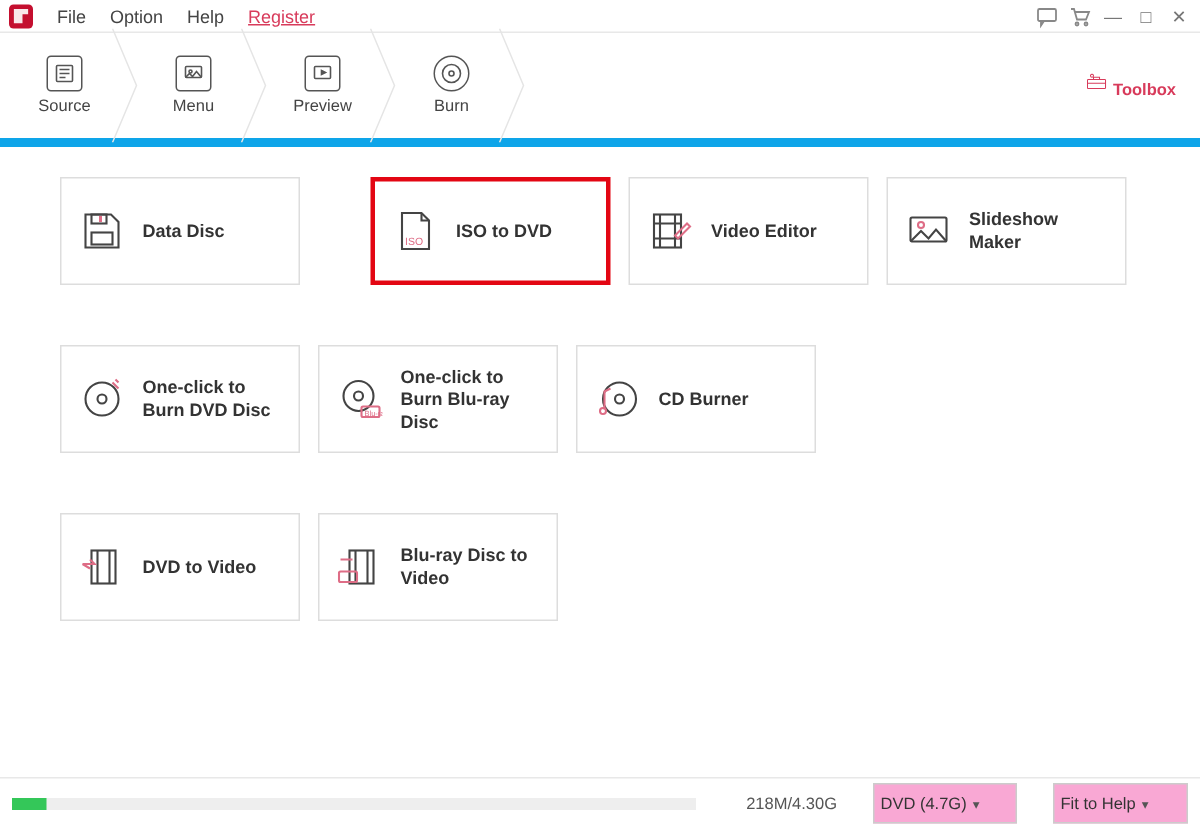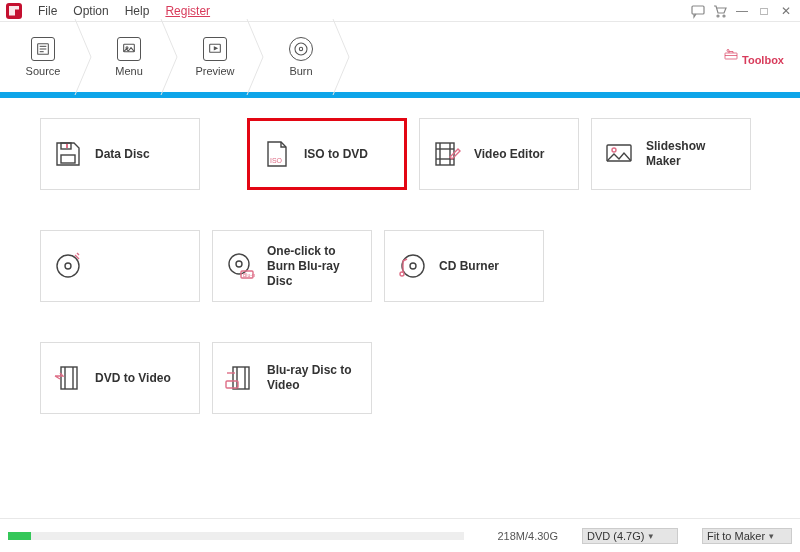--- a/index.html
+++ b/index.html
@@ -31,21 +31,21 @@
   .card { width: 160px; height: 72px; border:1px solid #ddd; display:flex; align-items:center; gap:12px; padding:0 12px; cursor:pointer; background:#fff; }
   .card.highlight { border:3px solid #e30613;margin-left:35px; }
   .card .cicon { width:30px; height:30px; flex-shrink:0; color:#de6d86; }
   .card .clabel { font-size:12px; font-weight:600; color:#333; line-height:1.25; }
 
   
   .statusbar { position:absolute; bottom:0; left:0; right:0; height:34px; border-top:1px solid #e8e8e8; display:flex; align-items:center; padding:0 8px; gap:24px; background:#fff;}
   .progress { flex:1; height:8px; background:#eee; position:relative; }
   .progress .fill { position:absolute; left:0; top:0; bottom:0; width:5%; background:#34c759; }
   .size-text { font-size:11px; color:#555; min-width:70px; text-align:right; }
-  .combo { height:16px; border:1px solid #ccc; display:flex; align-items:center; padding:0 4px; font-size:11px; gap:4px; background:#e5e5e5; cursor:pointer; }
+  .combo { height:27px; border:1px solid #ccc; display:flex; align-items:center; padding:0 4px; font-size:11px; gap:4px; background:#f9a8d4; cursor:pointer; }
   .combo .caret { font-size:9px; color:#555; }
   .watermark { position:absolute; right:6px; bottom:18px; font-size:10px; color:#bbb; }
 </style>
 </head>
 <body>
 
 <div class="titlebar">
   <div class="app-logo"></div>
   <div class="menu-item">File</div>
   <div class="menu-item">Option</div>
@@ -189,20 +189,21 @@
 
   <div class="row">
     <div class="card">
       <div class="cicon">
         <svg viewBox="0 0 30 30" stroke="#444" fill="none" stroke-width="1.4">
             <circle cx="15" cy="15" r="11"></circle>
             <circle cx="15" cy="15" r="3"></circle>
             <path d="M22 4l4 4M24 2l2 2" stroke="#de6d86"></path>
           </svg>
       </div>
+      <div class="clabel">One-click to Burn DVD Disc</div>
     </div>
     <div class="card">
       <div class="cicon">
         <svg viewBox="0 0 30 30" stroke="#444" fill="none" stroke-width="1.4">
             <circle cx="14" cy="13" r="10"></circle>
             <circle cx="14" cy="13" r="3"></circle>
             <rect x="16" y="20" width="12" height="7" rx="1" stroke="#de6d86"></rect>
             <text x="18" y="26" font-size="5" fill="#de6d86" stroke="none">Blu-ray</text>
           </svg>
       </div>
@@ -254,16 +255,16 @@
 <div class="statusbar">
   <div class="progress">
     <div class="fill"></div>
   </div>
   <div class="size-text">218M/4.30G</div>
   <div class="combo" style="width:96px">
     <span>DVD (4.7G)</span>
     <span class="caret">▾</span>
   </div>
   <div class="combo" style="width:90px">
-    <span>Fit to Maker</span>
+    <span>Fit to Help</span>
     <span class="caret">▾</span>
   </div>
 </div>
 
 </body></html>

